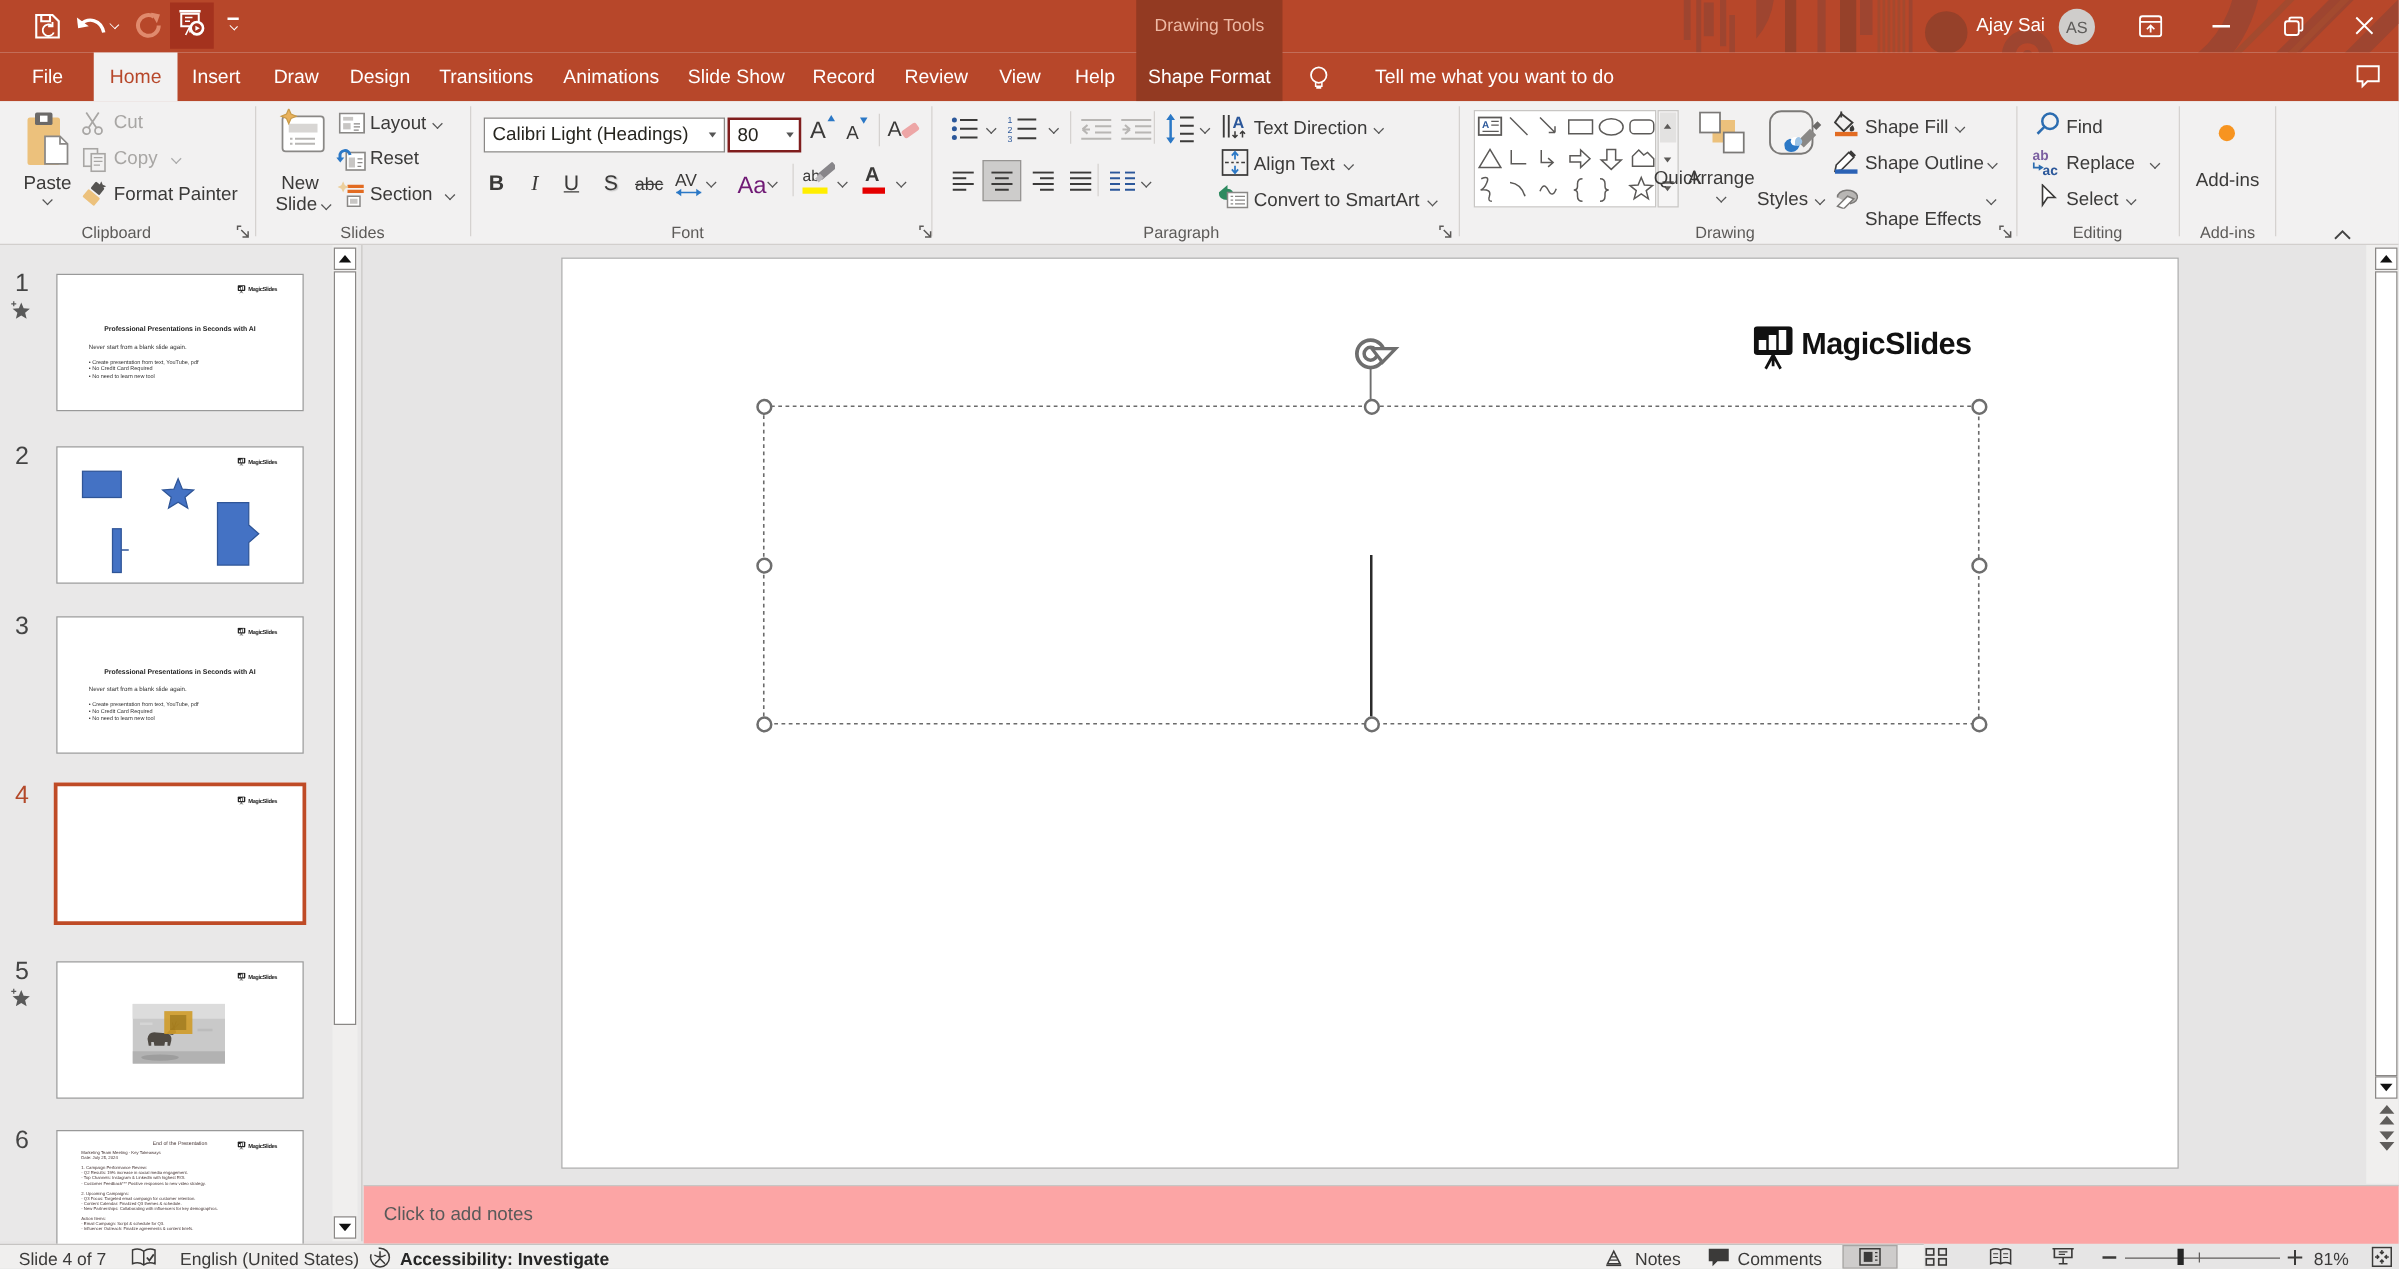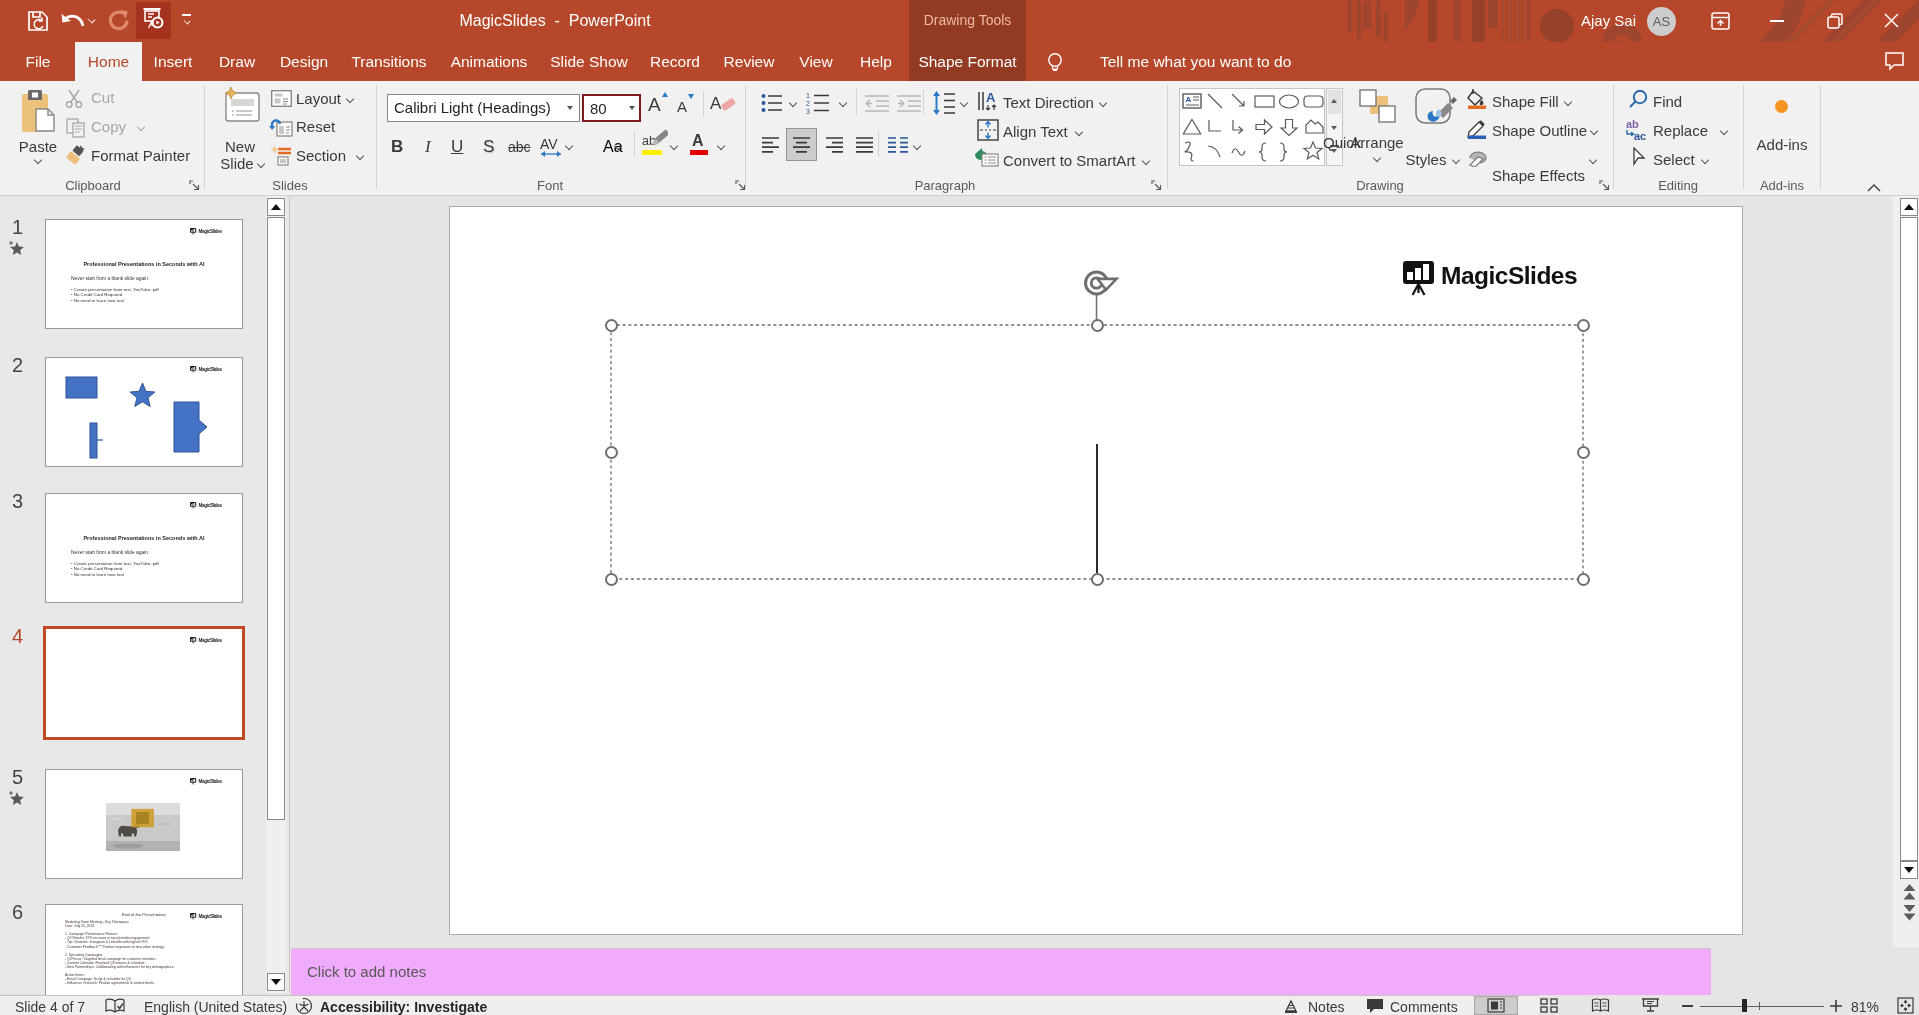--- a/index.html
+++ b/index.html
@@ -20,21 +20,21 @@
 .gray{color:#a8a6a4;}
 .chv{display:inline-block;width:6px;height:6px;border-right:1.2px solid #555;border-bottom:1.2px solid #555;transform:rotate(45deg);vertical-align:2px;}
 .chvg{border-color:#aaa;}
 
 #leftpanel{position:absolute;left:0;top:196px;width:290px;height:797px;background:#e9e8e8;border-right:1px solid #c8c6c4;}
 .thumb{position:absolute;left:45px;width:198px;height:110px;background:#fff;border:1px solid #999;}
 .thumbsel{border:3px solid #bf4b26;}
 .snum{position:absolute;left:12px;font-size:20px;color:#444;}
 #workspace{position:absolute;left:291px;top:196px;width:1602px;height:751px;background:#e6e5e5;}
 #slide{position:absolute;left:158px;top:10px;width:1294px;height:729px;background:#fff;border:1px solid #ababab;}
-#notes{position:absolute;left:291px;top:948px;width:1420px;height:47px;background:#f0abfc;border-top:1px solid #c8c6c4;color:#595959;font-size:15px;}
+#notes{position:absolute;left:291px;top:948px;width:1628px;height:47px;background:#fca5a5;border-top:1px solid #c8c6c4;color:#595959;font-size:15px;}
 #statusbar{position:absolute;left:0;top:995px;width:1539px;height:20px;background:#f0efee;border-top:1px solid #c6c4c2;font-size:14px;color:#3b3a39;}
 #rscroll{position:absolute;left:1893px;top:196px;width:26px;height:751px;background:#f0efee;}
 .sbtn{position:absolute;background:#fff;border:1px solid #8a8886;width:18px;height:18px;}
 .tri-up{width:0;height:0;border-left:5px solid transparent;border-right:5px solid transparent;border-bottom:6px solid #111;position:absolute;left:3px;top:5px;}
 .tri-dn{width:0;height:0;border-left:5px solid transparent;border-right:5px solid transparent;border-top:6px solid #111;position:absolute;left:3px;top:5px;}
 .hdl{position:absolute;width:13px;height:13px;border-radius:50%;background:#fff;border:2.6px solid #6e6e6e;}
 .mini{position:absolute;left:0;top:0;width:196px;height:108px;overflow:hidden;}
 .mlogo{position:absolute;left:144px;top:8px;width:50px;height:7px;}
 .mlogo svg{position:absolute;left:0;top:0;}
 .mlogo span{position:absolute;left:8.5px;top:0.5px;font-size:4.6px;font-weight:bold;color:#222;letter-spacing:-0.3px;}
@@ -103,21 +103,20 @@
    <path d="M0.5 1 h17" stroke-width="2"></path>
    <path d="M5 6 h6 M5 9 h4" stroke-width="1.3"></path>
    <path d="M9 13 l-3.5 7 M9 13 l3.5 7 M9 13 v5" stroke-width="1.3"></path>
    <circle cx="14.5" cy="14.5" r="5.2" fill="#a4321e"></circle>
    <circle cx="14.5" cy="14.5" r="4.6" fill="none" stroke-width="1.4"></circle>
    <path d="M13.3 12.5 l3.6 2 -3.6 2 z" fill="#fff" stroke="none"></path>
  </svg>
  <div class="abs" style="left:182px;top:14px;width:9px;height:2px;background:#fff;"></div>
  <div class="abs" style="left:184px;top:18px;width:6px;height:6px;border-right:1.5px solid #fff;border-bottom:1.5px solid #fff;transform:rotate(45deg) scale(0.9,0.7);"></div>
 
- <div class="abs" style="left:0;top:0;width:1110px;text-align:center;line-height:42px;color:#fff;font-size:16px;">MagicSlides&nbsp; -&nbsp; PowerPoint</div>
 
  <div class="abs" style="left:1540px;top:0;width:96px;text-align:right;line-height:42px;color:#fff;font-size:15px;">Ajay Sai</div>
  <div class="abs" style="left:1647px;top:7px;width:29px;height:29px;border-radius:50%;background:#cfcdcb;color:#5d5b59;font-size:13px;text-align:center;line-height:29px;">AS</div>
  <svg class="abs" style="left:1711px;top:12px;" width="19" height="18" viewBox="0 0 19 18" fill="none" stroke="#fff" stroke-width="1.5">
    <rect x="1" y="1" width="17" height="16" rx="2"></rect>
    <path d="M1 5.5 h17"></path>
    <path d="M9.5 14 v-5 m-3 2.4 l3 -3 3 3" stroke-width="1.4"></path>
  </svg>
  <div class="abs" style="left:1770px;top:20px;width:14px;height:1.8px;background:#fff;"></div>
  <svg class="abs" style="left:1827px;top:13px;" width="16" height="16" viewBox="0 0 16 16" fill="none" stroke="#fff" stroke-width="1.5">
@@ -250,21 +249,21 @@
  <div class="abs" style="left:425px;top:56px;font-size:17px;font-style:italic;font-family:'Liberation Serif',serif;color:#3b3a39;">I</div>
  <div class="abs" style="left:451px;top:56px;font-size:17px;text-decoration:underline;color:#3b3a39;">U</div>
  <div class="abs" style="left:483px;top:56px;font-size:17px;color:#3b3a39;text-shadow:1px 1px 1px #bbb;">S</div>
  <div class="abs" style="left:508px;top:58px;font-size:14px;color:#3b3a39;text-decoration:line-through;">abc</div>
  <div class="abs" style="left:540px;top:55px;font-size:14px;color:#3b3a39;text-align:right;">AV</div>
  <svg class="abs" style="left:540px;top:69px;" width="22" height="8" viewBox="0 0 22 8" stroke="#2b78c6" fill="#2b78c6">
       <path d="M1 4 h20" stroke-width="1.3"></path>
       <path d="M1 4 l4 -3 v6 z M21 4 l-4 -3 v6 z" stroke="none"></path>
     </svg>
  <div class="chv abs" style="left:566px;top:62px;"></div>
- <div class="abs" style="left:590px;top:57px;font-size:16px;color:#000000;margin-left:13px;">Aa</div>
+ <div class="abs" style="left:590px;top:57px;font-size:19px;color:#701a75;">Aa</div>
  <div class="chv abs" style="left:615px;top:62px;"></div>
  <div class="abs" style="left:634px;top:50px;width:1px;height:26px;background:#d5d2d0;"></div>
  <div class="abs" style="left:642px;top:53px;font-size:12.5px;color:#3b3a39;">ab</div>
  <svg class="abs" style="left:650px;top:48px;" width="18" height="18" viewBox="0 0 18 18">
       <rect x="4" y="6" width="16" height="6" rx="1" transform="rotate(-40 10 9)" fill="#88868a"></rect>
       <path d="M2 14 l4 -4 3 3 -4 4 z" fill="#b9b7ba"></path>
     </svg>
  <div class="abs" style="left:642px;top:69px;width:20px;height:5px;background:#ffee00;"></div>
  <div class="chv abs" style="left:671px;top:62px;"></div>
  <div class="abs" style="left:692px;top:51px;font-size:16px;font-weight:bold;color:#3b3a39;">A</div>

